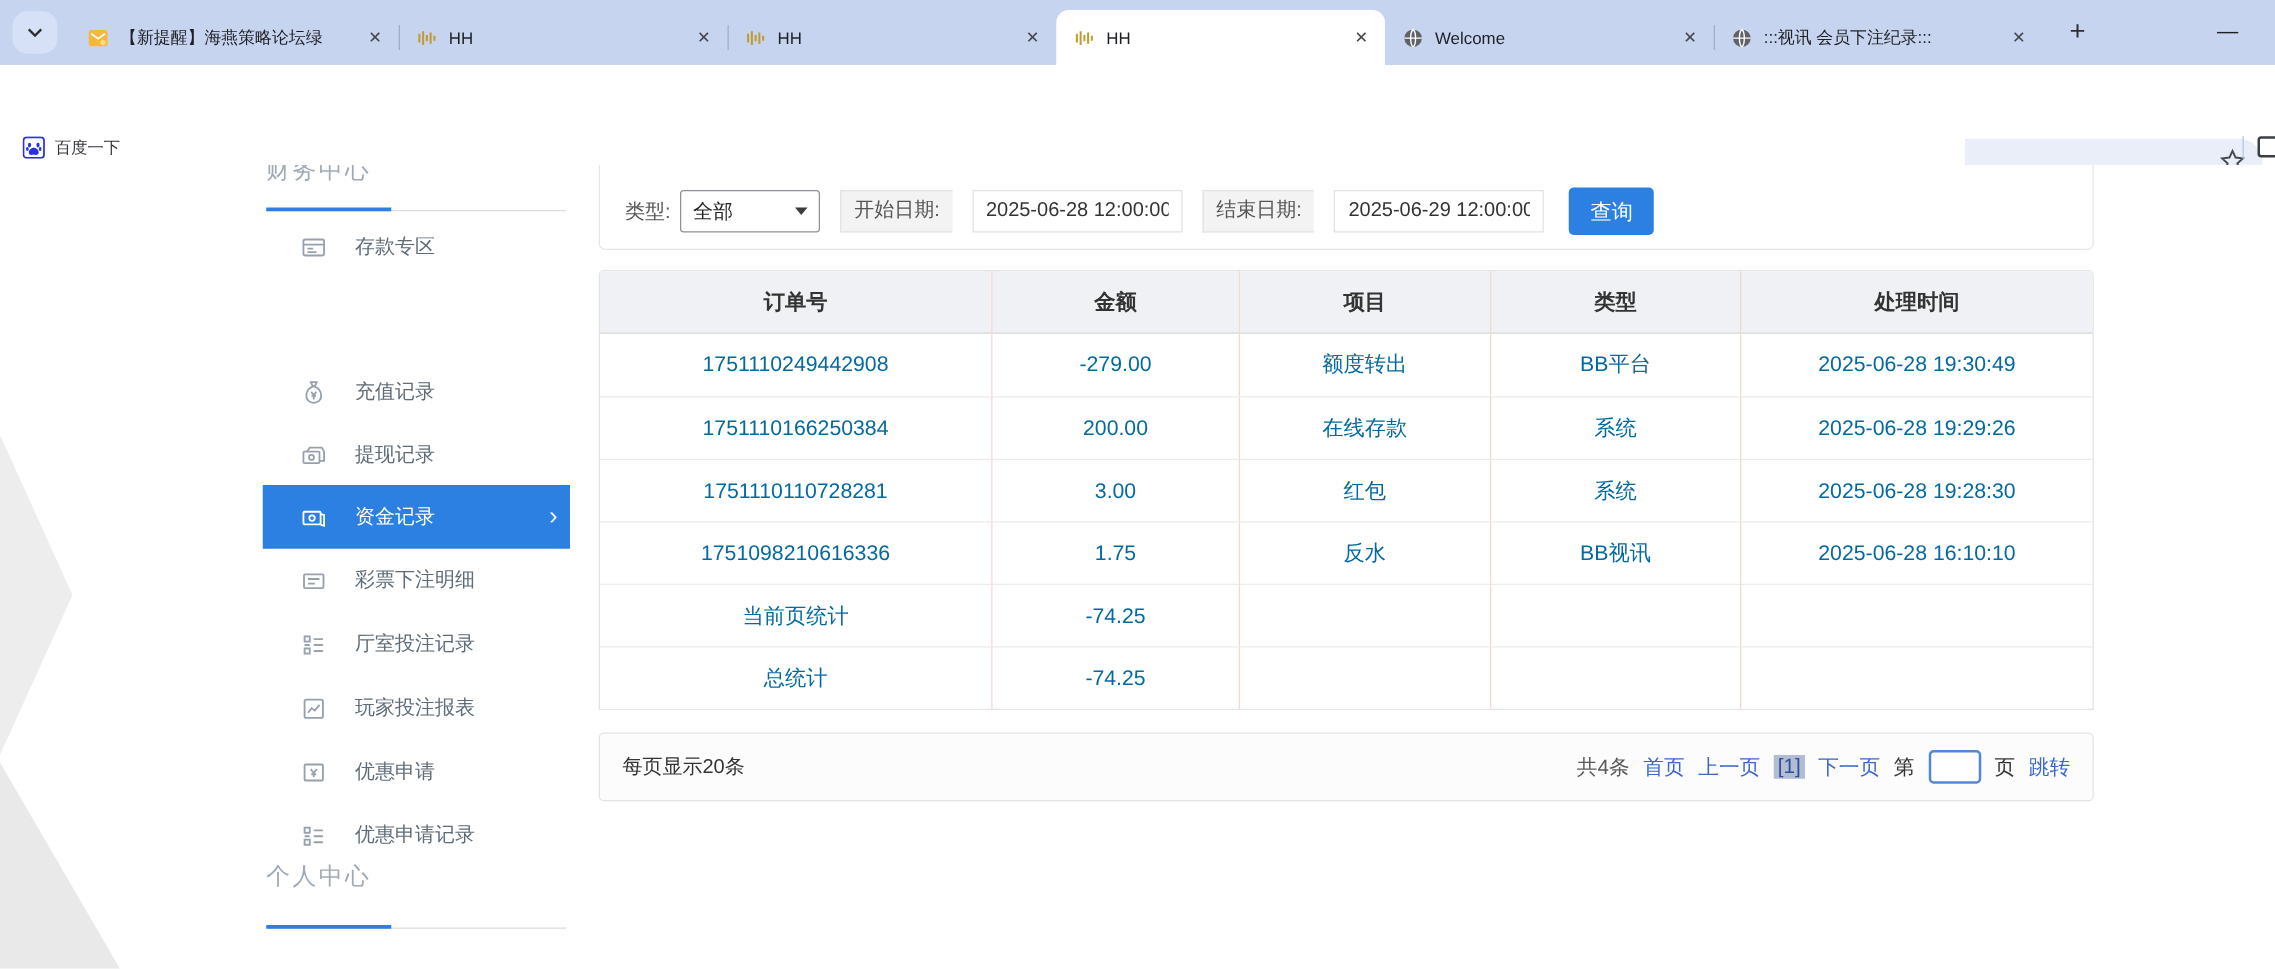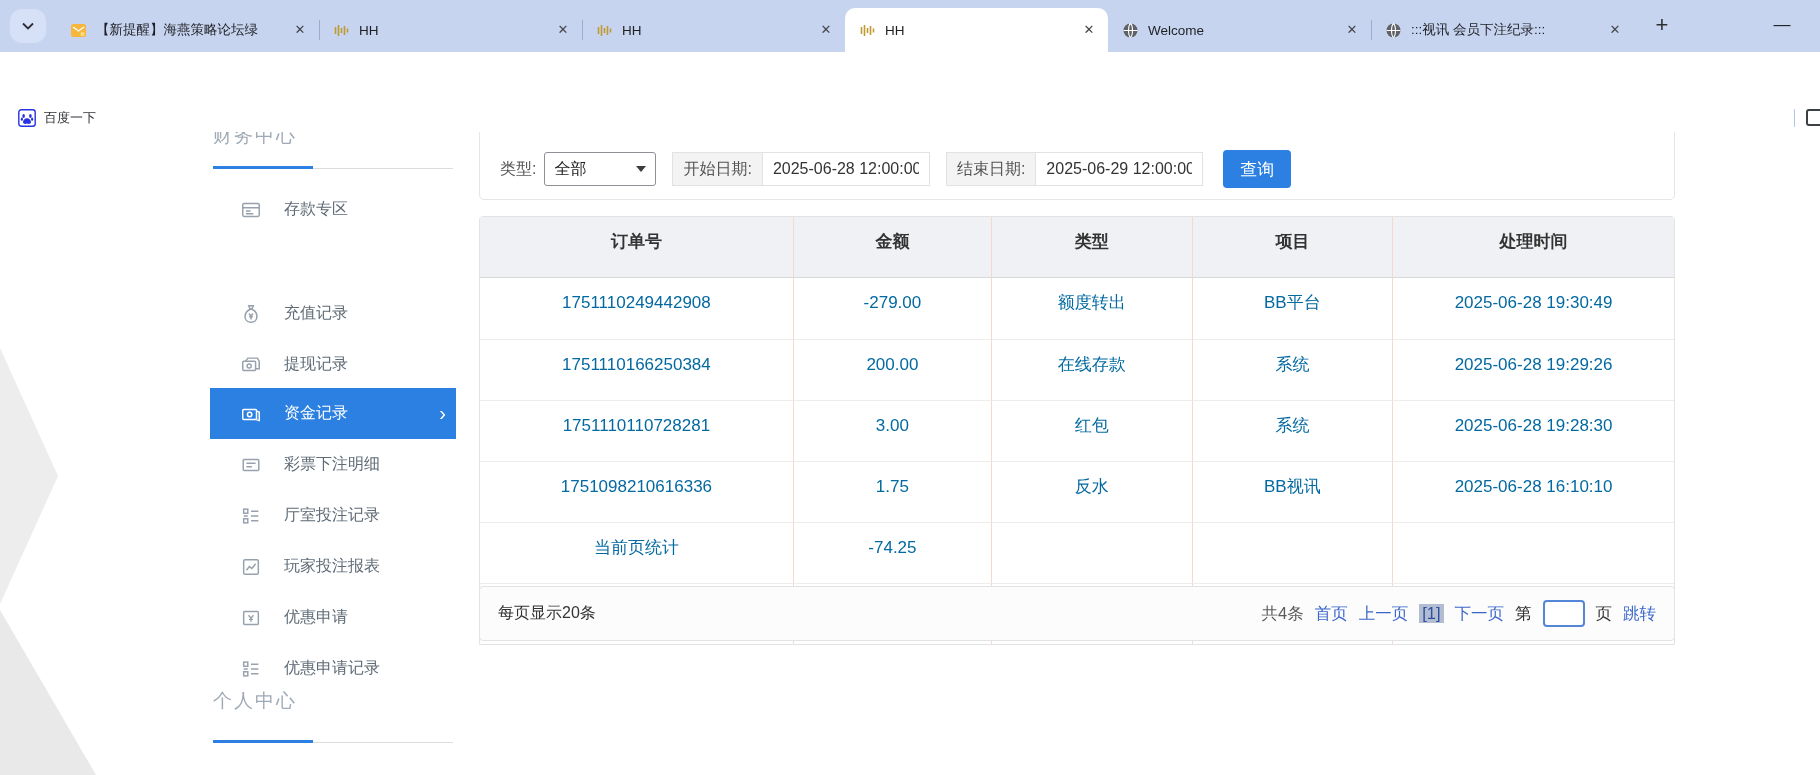--- a/index.html
+++ b/index.html
@@ -27,21 +27,21 @@
   .toolbar { position:absolute; left:0; top:52px; width:1820px; height:52px; background:#fff; }
   .nav-ic { position:absolute; top:61px; width:34px; height:34px; display:flex; align-items:center;
             justify-content:center; border-radius:50%; cursor:pointer; }
   .urlbar { position:absolute; left:205px; top:59px; width:1605px; height:38px; background:#e9eef9;
             border-radius:19px; display:flex; align-items:center; cursor:text; }
   .siteinfo { width:28px; height:28px; margin-left:6px; background:#fff; border-radius:50%;
               display:flex; align-items:center; justify-content:center; cursor:pointer; }
   .url-text { margin-left:12px; font-size:15.5px; color:#202124; }
   .star { position:absolute; right:13px; top:7px; cursor:pointer; }
 
-  .bookmarks { position:absolute; left:0; top:104px; width:1820px; height:28px; background:#fff; }
+  .bookmarks { position:absolute; left:0; top:104px; width:1572px; height:28px; background:#fff; }
   .bm-item { position:absolute; left:12px; top:2px; height:24px; display:flex; align-items:center;
              gap:8px; padding:0 6px; cursor:pointer; }
   .bm-label { font-size:13px; color:#2f3237; }
   .bm-right-div { position:absolute; left:1794px; top:5px; width:1px; height:18px; background:#aec6ec; }
   .bm-partial-ic { position:absolute; left:1806px; top:5px; width:20px; height:17px;
                    border:2px solid #3c4043; border-radius:3px; }
 
   
   .content { position:absolute; left:0; top:132px; width:1820px; height:643px; overflow:hidden; background:#fff; }
   .deco-tri-1 { position:absolute; left:0; top:216px; width:0; height:0;
@@ -67,35 +67,35 @@
   .filter-panel { position:absolute; left:479px; top:-14px; width:1196px; height:82px;
                   border:1px solid #e6e6e6; border-radius:5px; background:#fff;
                   display:flex; align-items:flex-end; padding:0 0 12px 20px; }
   .filter-row { display:flex; align-items:center; height:36px; }
   .f-label { font-size:16px; color:#555; margin-right:8px; }
   .f-select { width:112px; height:34px; border:1px solid #8d9095; border-radius:3px; background:#fff;
               display:flex; align-items:center; justify-content:space-between; padding:0 9px; cursor:pointer; }
   .f-select span { font-size:16px; color:#222; }
   .sel-arrow { width:0; height:0; border-left:5px solid transparent; border-right:5px solid transparent;
                border-top:6px solid #3c3c3c; }
-  .f-group { display:flex; align-items:center; margin-left:16px; }
+  .f-group { display:flex; align-items:center; margin-left:16px;gap:16px; }
   .f-tag { height:34px; line-height:32px; padding:0 10px; background:#f3f3f3; border:1px solid #e2e2e2;
            border-right:none; font-size:16px; color:#555; }
   .f-input { width:168px; height:34px; border:1px solid #e2e2e2; font-size:16px; color:#333;
              padding:0 10px; background:#fff; outline:none;
              font-family:"Liberation Sans","DejaVu Sans",sans-serif; }
   .btn-search { margin-left:20px; width:68px; height:38px; background:#2b80e2; color:#fff; border:none;
                 border-radius:4px; font-size:17px; cursor:pointer;
                 font-family:"Liberation Sans","DejaVu Sans",sans-serif; }
 
   
   .datatable { position:absolute; left:479px; top:84px; width:1196px; border:1px solid #e3e3e3;
                border-radius:4px 4px 0 0; background:#fff; }
   .trow { display:grid; grid-template-columns:26.2% 16.6% 16.8% 16.8% 23.6%; }
-  .trow > div { height:61px; line-height:50px; text-align:center; font-size:17px; overflow:hidden; }
+  .trow > div { height:50px; line-height:50px; text-align:center; font-size:17px; overflow:hidden; }
   .trow > div + div { border-left:1px solid #f5d8d2; }
   .thead > div { background:#eff1f4; font-weight:bold; color:#333; border-bottom:1px solid #d8d8d8; }
   .tbody .trow > div { color:#0369a1; }
   .tbody .trow + .trow > div { border-top:1px solid #ececec; }
 
   
   .pagebar { position:absolute; left:479px; top:454px; width:1196px; height:55px; background:#fcfcfc;
              border:1px solid #e3e3e3; border-radius:4px; display:flex; align-items:center;
              justify-content:space-between; padding:0 18px; }
   .pp-text { font-size:16px; color:#333; }
@@ -286,21 +286,21 @@
 
 <div class="content">
   <div class="deco-tri-1"></div>
   <div class="deco-tri-2"></div>
 
   <div class="sidebar">
     <div class="sec-head cut">财务中心</div>
     <div class="sec-line-gray" style="top:36px"></div>
     <div class="sec-line-blue" style="top:34px"></div>
 
-    <div class="menu-item" style="top:52px">
+    <div class="menu-item" style="top:40px">
       <span class="mi-icon">
         <svg width="22" height="22" viewBox="0 0 24 24" fill="none" stroke="currentColor" stroke-width="1.6">
             <rect x="3" y="5" width="18" height="14" rx="1.5"></rect>
             <path d="M3 9.5h18M6.5 13h5M6.5 16h8"></path>
           </svg>
       </span>
       <span>存款专区</span>
     </div>
 
 
@@ -424,22 +424,22 @@
       </div>
 
       <button class="btn-search">查询</button>
     </div>
   </div>
 
   <div class="datatable">
     <div class="trow thead">
       <div>订单号</div>
       <div>金额</div>
+      <div>项目</div>
       <div>类型</div>
-      <div>项目</div>
       <div>处理时间</div>
     </div>
     <div class="tbody">
       <div class="trow">
         <div>1751110249442908</div>
         <div>-279.00</div>
         <div>额度转出</div>
         <div>BB平台</div>
         <div>2025-06-28 19:30:49</div>
       </div>

